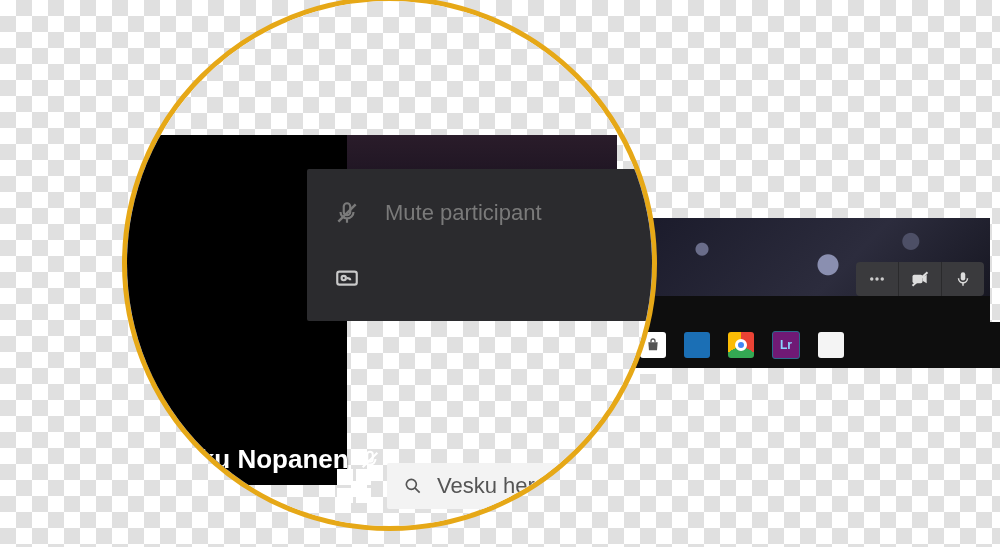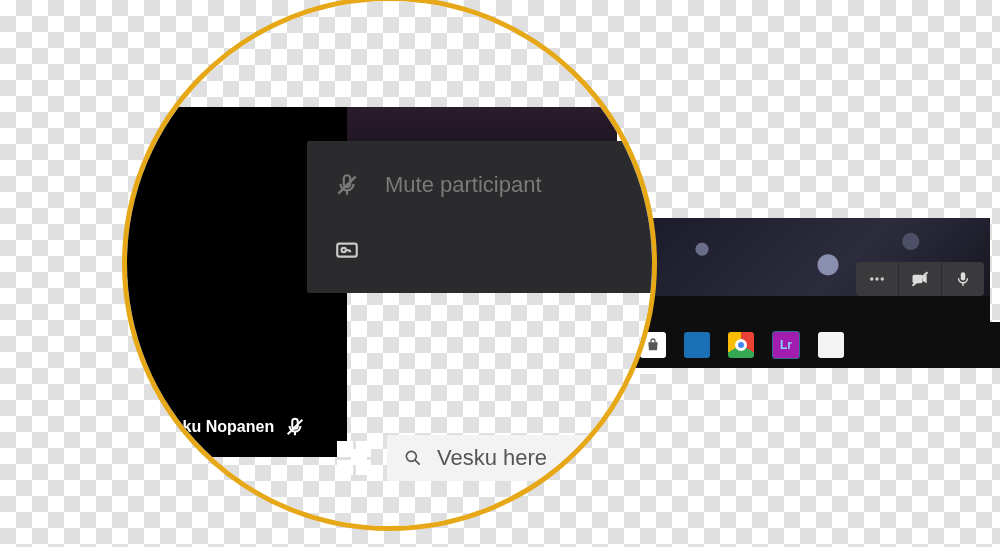--- a/index.html
+++ b/index.html
@@ -62,21 +62,21 @@
   .taskbar .app{
     width:26px;height:26px;border-radius:3px;display:flex;align-items:center;justify-content:center;
   }
   .ico-store{background:#fff;color:#333;font-size:14px;}
   .ico-generic{background:#1b6fb5;}
   .ico-chrome{
     background:conic-gradient(#ea4335 0 120deg,#34a853 120deg 240deg,#fbbc05 240deg 360deg);
     border-radius:50%;position:relative;
   }
   .ico-chrome::after{content:"";position:absolute;inset:7px;background:#4285f4;border:3px solid #fff;border-radius:50%;}
-  .ico-lr{background:#a21caf;color:#8ad4ff;font-size:12px;font-weight:600;border:1px solid #2a6a8a;}
+  .ico-lr{background:#701a75;color:#8ad4ff;font-size:12px;font-weight:600;border:1px solid #2a6a8a;}
   .ico-page{background:#f4f4f4;}
 
   
   .magnifier{
     position:absolute;
     left:122px;top:-4px;
     width:525px;height:525px;
     border-radius:50%;
     border:5px solid var(--accent);
     overflow:hidden;
@@ -87,36 +87,36 @@
     position:absolute;inset:0;
     background-image:
       linear-gradient(45deg,var(--checker-a) 25%,transparent 25%),
       linear-gradient(-45deg,var(--checker-a) 25%,transparent 25%),
       linear-gradient(45deg,transparent 75%,var(--checker-a) 75%),
       linear-gradient(-45deg,transparent 75%,var(--checker-a) 75%);
     background-size:32px 32px;
     background-position:0 0,0 16px,16px -16px,-16px 0;
   }
   
-  .mag-content{position:absolute;inset:0;}
+  .mag-content{position:absolute;inset:0;margin-top:28px;}
 
   
   .tile-black{
     position:absolute;left:-40px;top:106px;width:260px;height:350px;
     background:var(--black);
   }
   
   .tile-purple{
     position:absolute;left:180px;top:106px;width:310px;height:60px;
     background:linear-gradient(180deg,#2a1c2a,#1a1220);
   }
   
   .name-overlay{
     position:absolute;left:28px;top:415px;
-    color:var(--white);font-size:16px;font-weight:600;
+    color:var(--white);font-size:26px;font-weight:600;
     display:flex;align-items:center;gap:10px;
     text-shadow:0 1px 2px #000;
   }
   .name-overlay .mic-off{width:22px;height:22px;}
 
   
   .ctx-menu{
     position:absolute;left:180px;top:140px;width:350px;
     background:var(--menu-bg);
     padding:12px 0;border-radius:2px;

